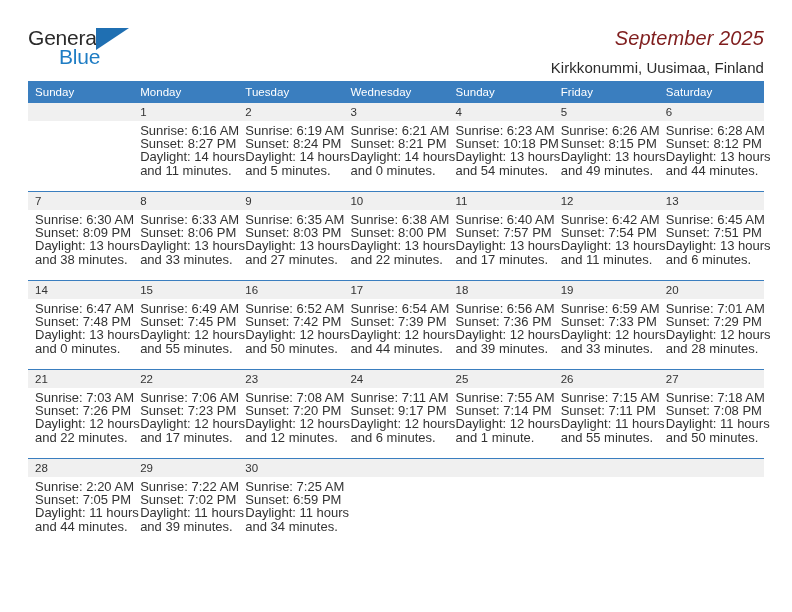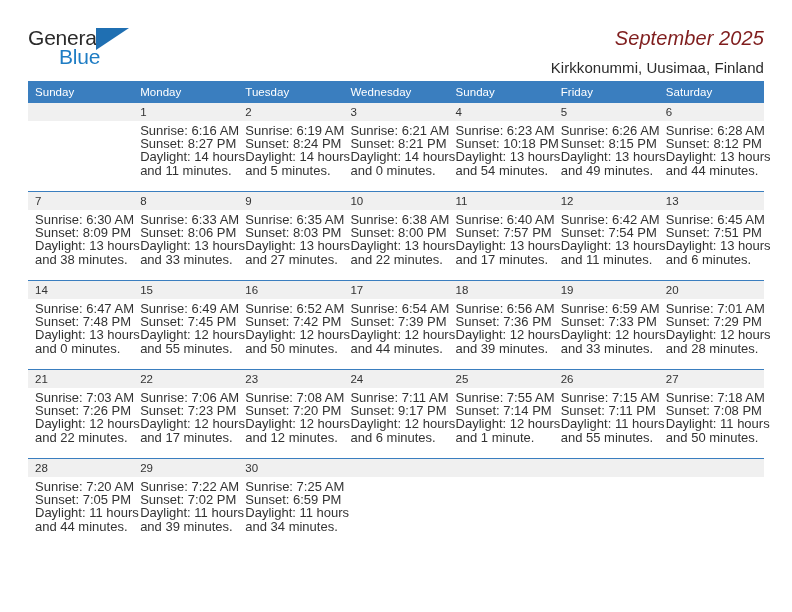--- a/index.html
+++ b/index.html
@@ -495,21 +495,21 @@
               </div>
             </div>
           </td>
       </tr>
 
       <tr class="week">
         <td>
             <div class="cell-inner">
               <div class="daynum">28</div>
               <div class="details">
-                <div>Sunrise: 7:20 AM</div>
+                <div>Sunrise: 2:20 AM</div>
                 <div>Sunset: 7:05 PM</div>
                 <div>Daylight: 11 hours</div>
                 <div>and 44 minutes.</div>
               </div>
             </div>
           </td>
         <td>
             <div class="cell-inner">
               <div class="daynum">29</div>
               <div class="details">

